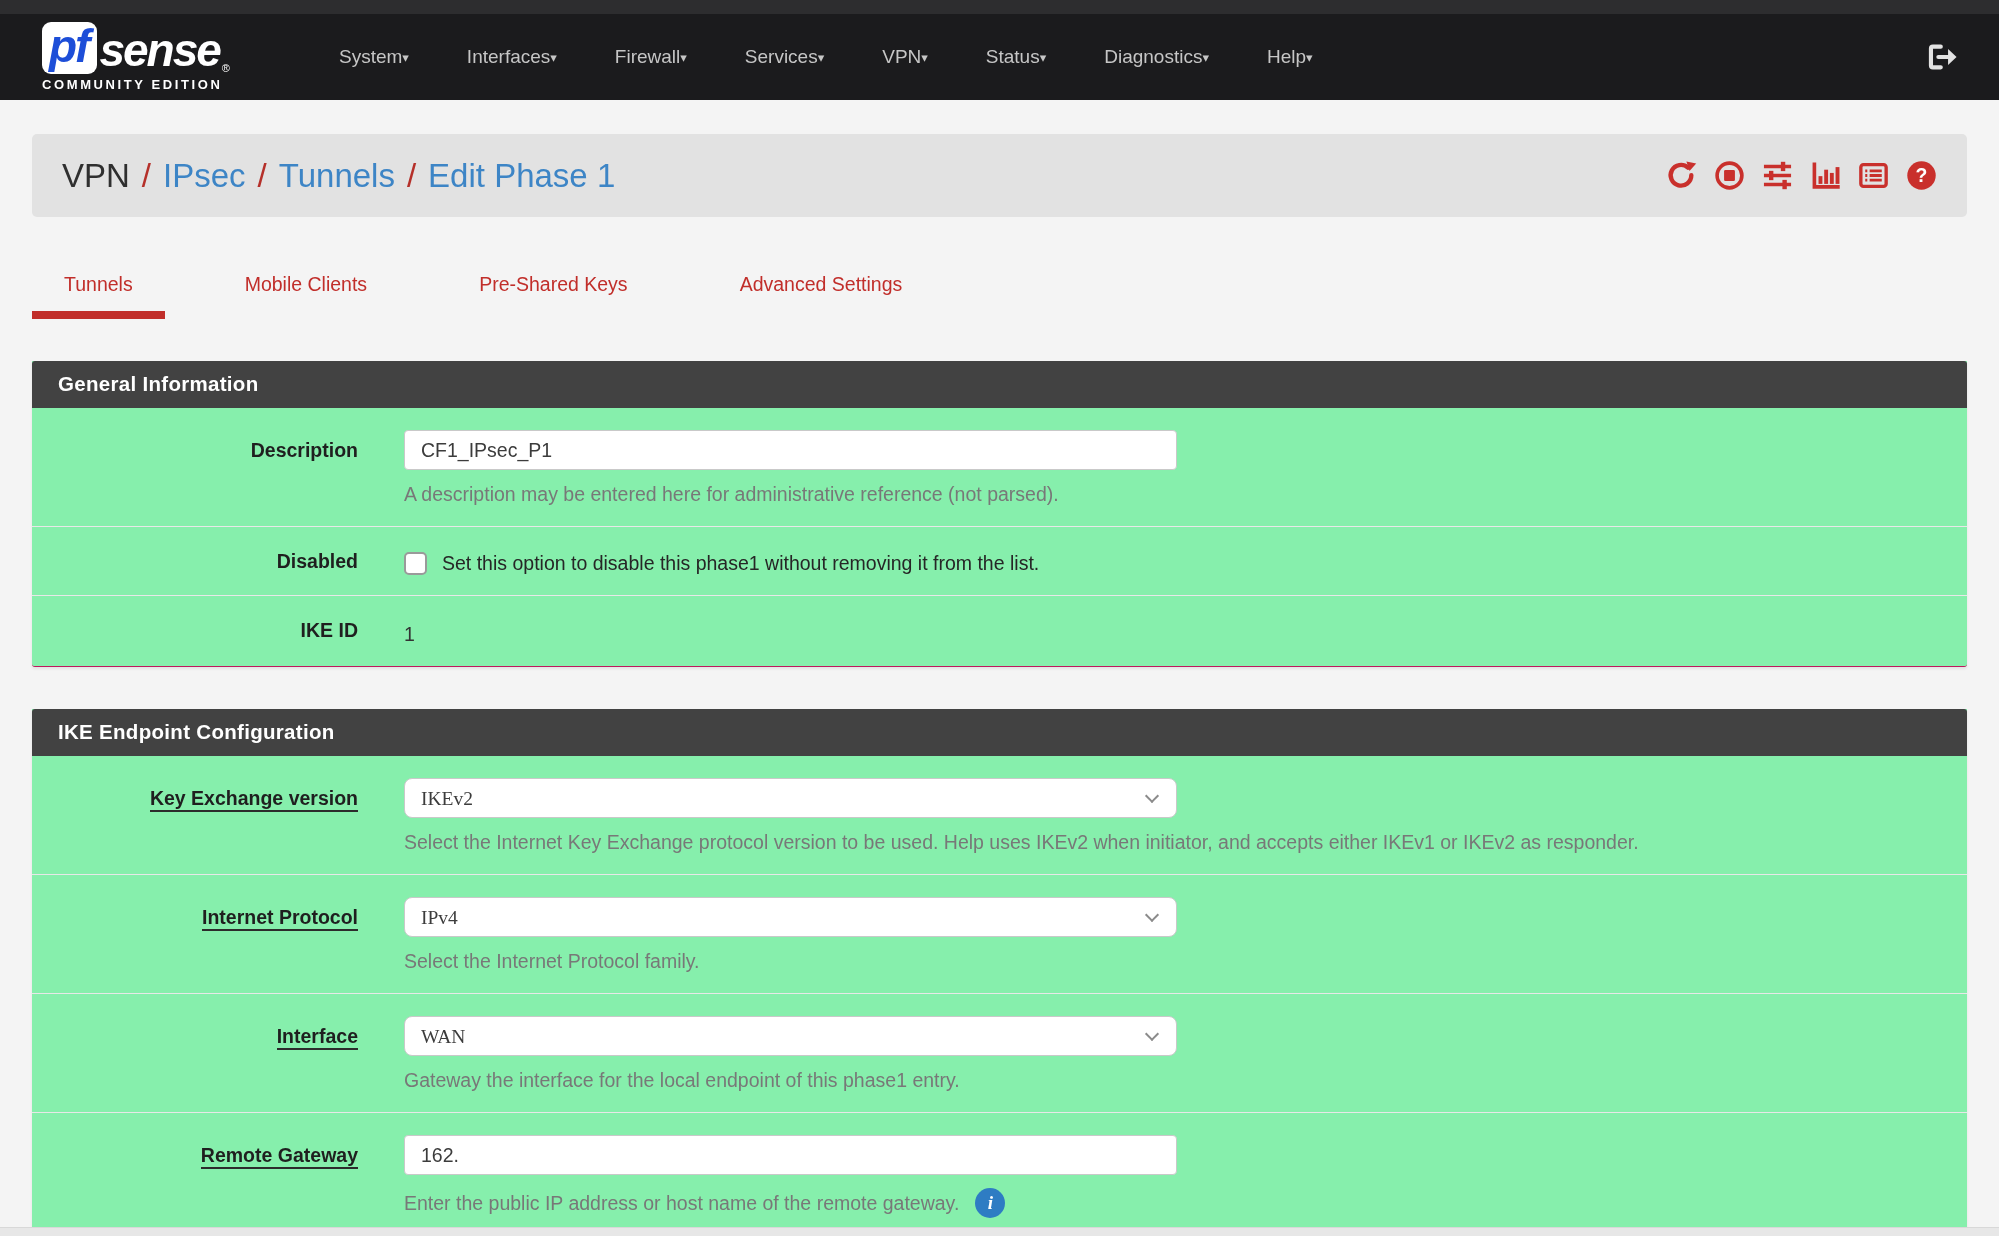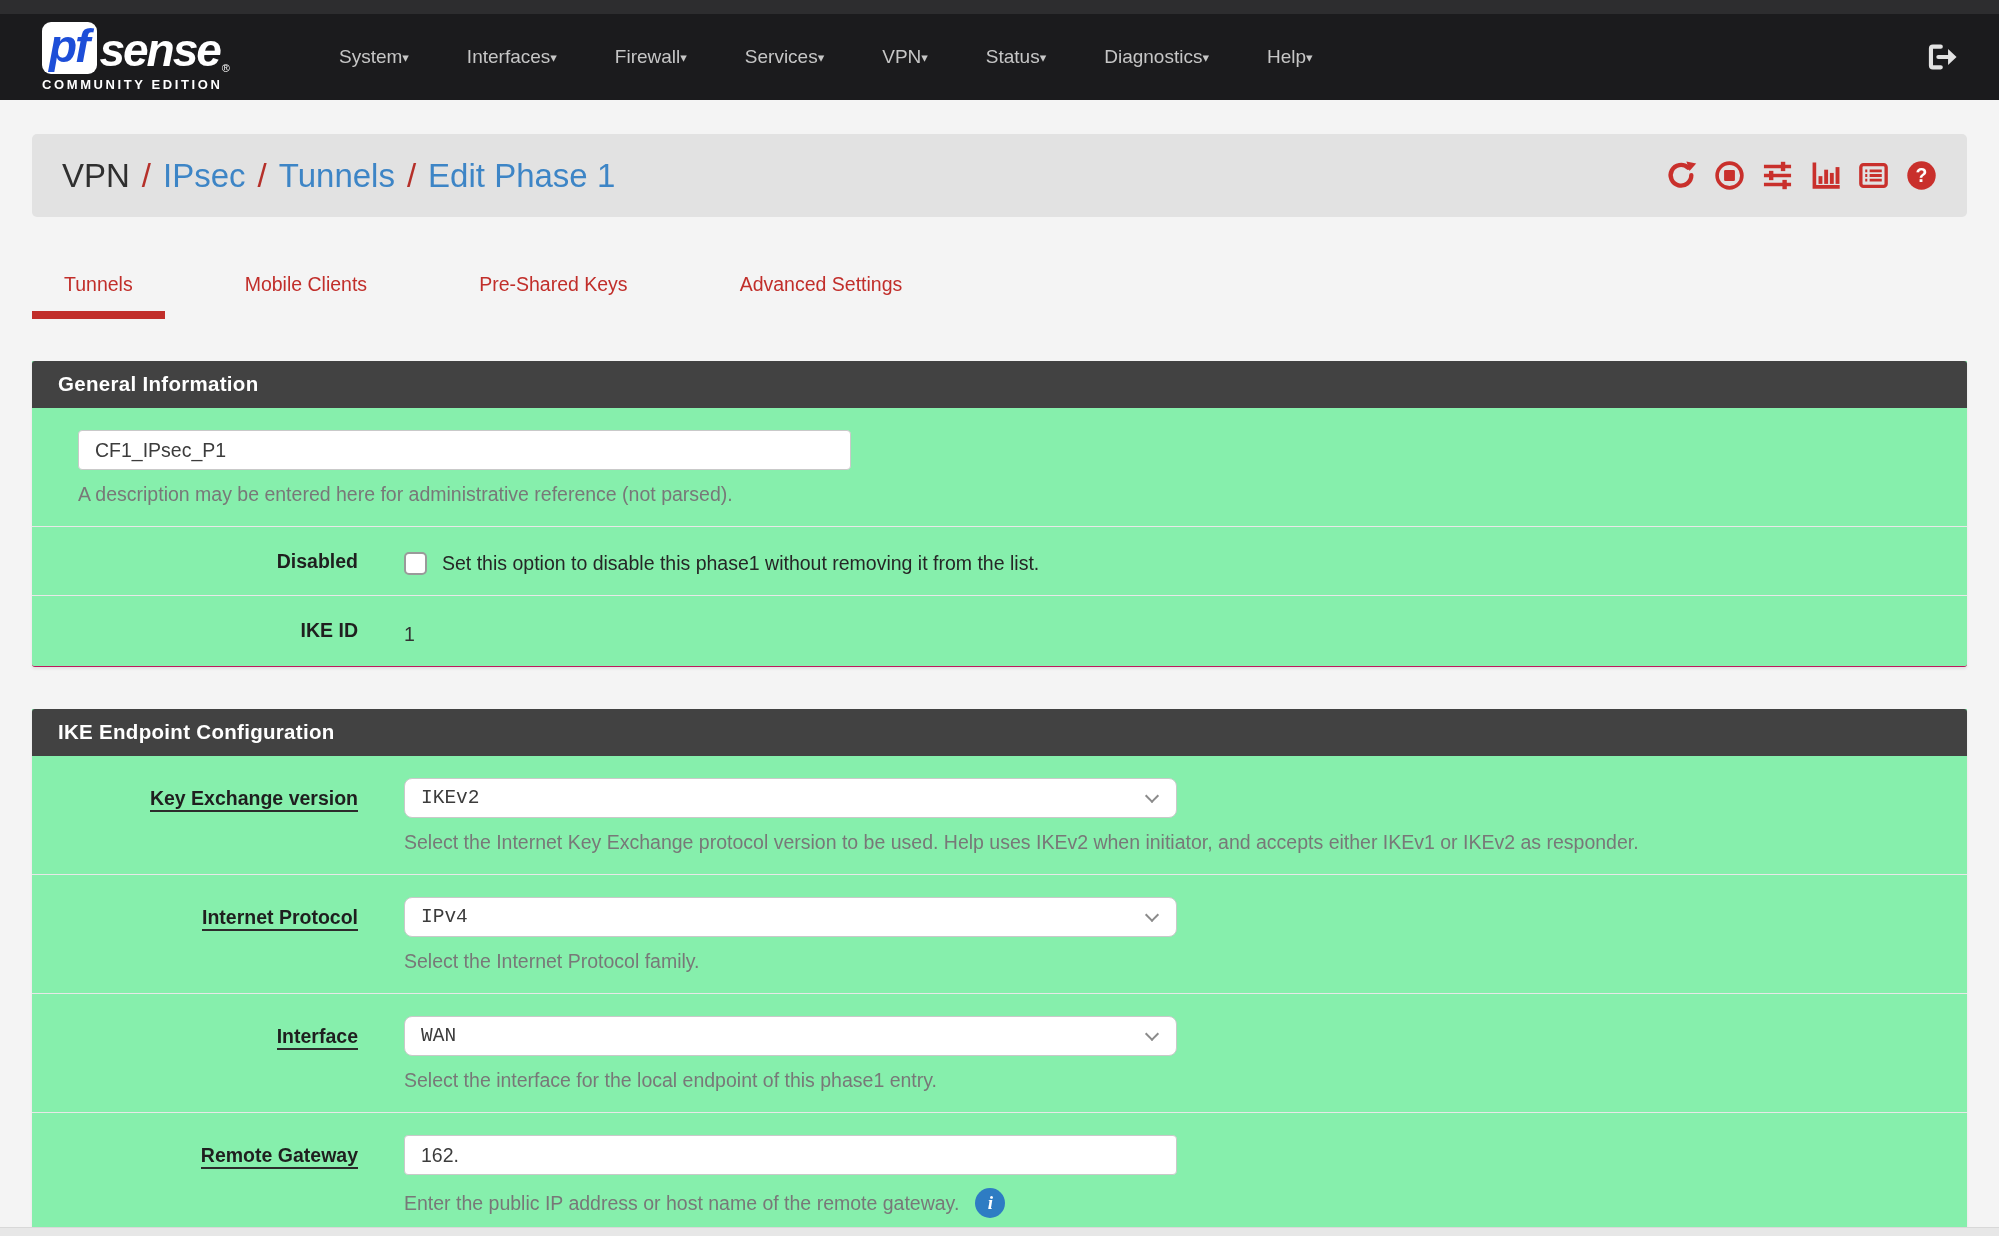--- a/index.html
+++ b/index.html
@@ -75,21 +75,21 @@
   .text-input {
     width:773px; height:40px; border:1px solid #c9c9c9; border-radius:4px;
     font-size:19.5px; padding:0 16px; color:#3c3c3c; background:#fff;
     font-family:"Liberation Sans", sans-serif; outline:none;
   }
   .sel-wrap { position:relative; width:773px; }
   .sel {
     appearance:none; -webkit-appearance:none; -moz-appearance:none;
     width:100%; height:40px; border:1px solid #c9c9c9; border-radius:8px;
     font-size:19.5px; padding:0 16px; color:#3c3c3c; background:#fff;
-    font-family:Liberation Mono, monospace; outline:none; cursor:pointer;
+    font-family:Liberation Serif, serif; outline:none; cursor:pointer;
   }
   .chev {
     position:absolute; right:20px; top:50%; width:10px; height:10px;
     border-right:2px solid #8b8b8b; border-bottom:2px solid #8b8b8b;
     transform:translateY(-70%) rotate(45deg); pointer-events:none;
   }
   .help { color:#787878; font-size:19.5px; margin-top:13px; display:flex; align-items:center; }
   .check-line { display:flex; align-items:center; gap:15px; font-size:19.5px; color:#262626; padding-top:3px; }
   .checkbox {
     appearance:none; -webkit-appearance:none; width:23px; height:23px; margin:0;
@@ -211,20 +211,21 @@
   <div class="tab active">Tunnels</div>
   <div class="tab">Mobile Clients</div>
   <div class="tab">Pre-Shared Keys</div>
   <div class="tab">Advanced Settings</div>
 </div>
 
 <div class="panel">
   <div class="panel-header">General Information</div>
 
   <div class="frow">
+    <div class="frow-label">Description</div>
     <div class="frow-content">
       <input class="text-input" type="text" value="CF1_IPsec_P1" style="">
       <div class="help">A description may be entered here for administrative reference (not parsed).</div>
     </div>
   </div>
 
   <div class="frow">
     <div class="frow-label mid">Disabled</div>
     <div class="frow-content">
       <div class="check-line">
@@ -273,21 +274,21 @@
 
   <div class="frow">
     <div class="frow-label"><span class="u">Interface</span></div>
     <div class="frow-content">
       <div class="sel-wrap">
         <select class="sel">
           <option>WAN</option>
         </select>
         <span class="chev"></span>
       </div>
-      <div class="help">Select the interface for the local endpoint of this phase1 entry.</div>
+      <div class="help">Gateway the interface for the local endpoint of this phase1 entry.</div>
     </div>
   </div>
 
   <div class="frow">
     <div class="frow-label"><span class="u">Remote Gateway</span></div>
     <div class="frow-content">
       <input class="text-input" type="text" value="162." style="">
       <div class="help">
         <span>Enter the public IP address or host name of the remote gateway.</span>
         <span class="info-icon">i</span>

